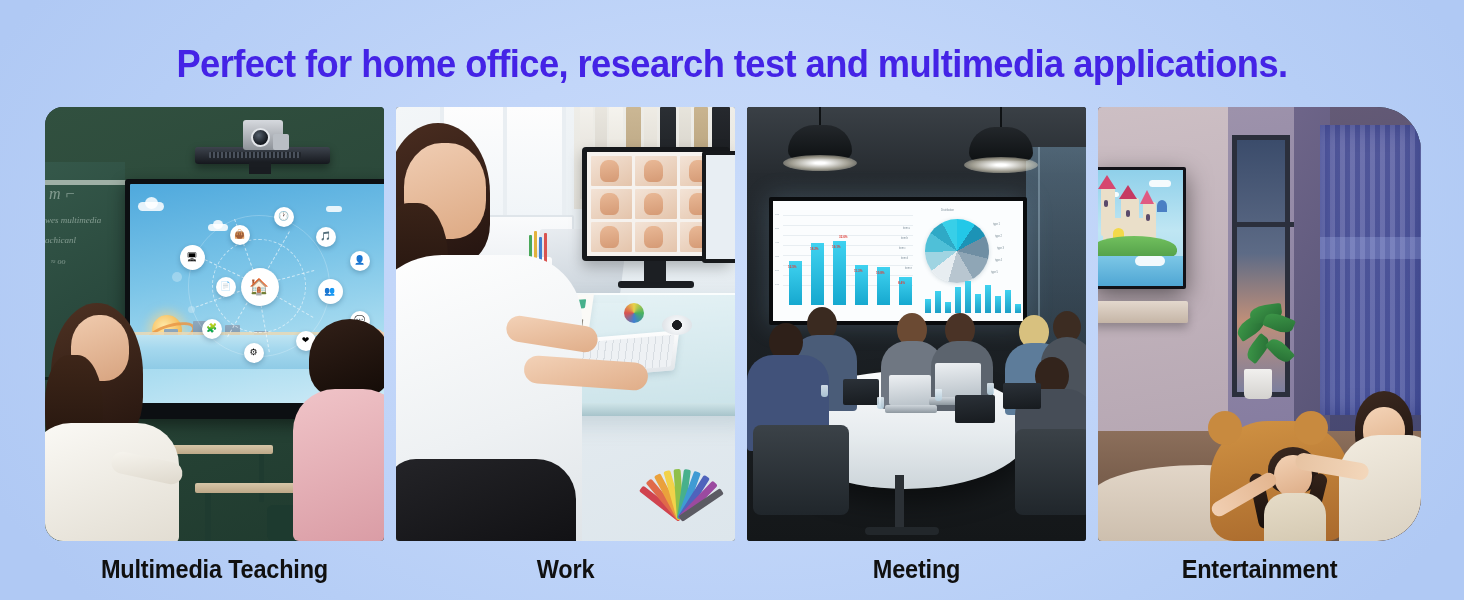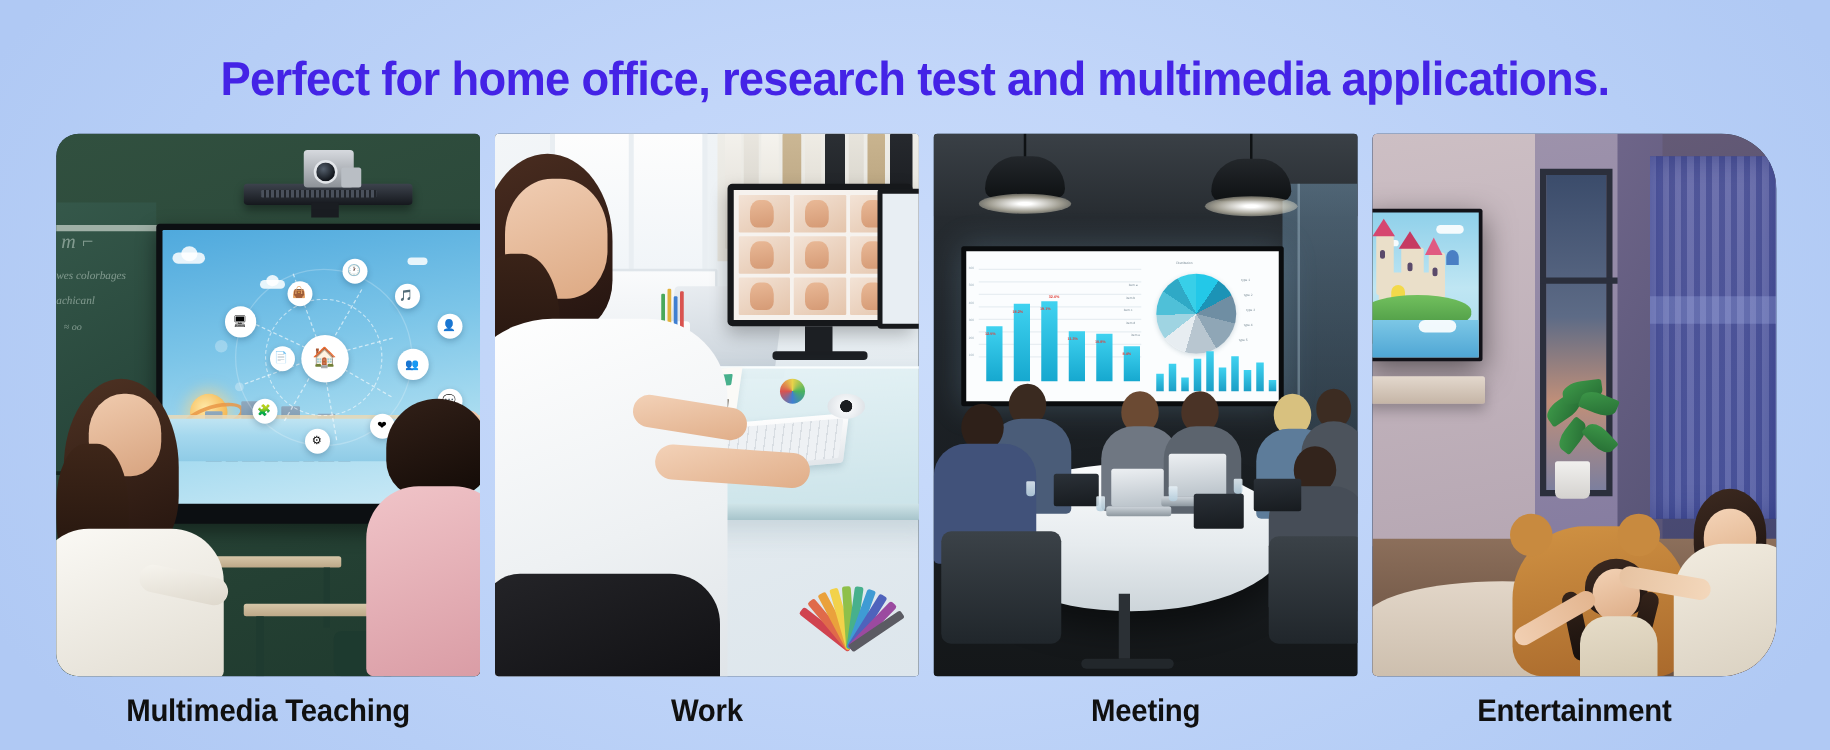--- a/index.html
+++ b/index.html
@@ -306,21 +306,21 @@
   <div id="headline">Perfect for home office, research test and multimedia applications.</div>
 
   <div id="row">
 
     <div class="panel p1">
       <div class="scene">
         <div class="cb-wall"></div>
         <div class="cb-left"></div>
         <div class="board-rail"></div>
         <div class="chalk ch1">m ⌐</div>
-        <div class="chalk ch2">wes colorbages</div>
+        <div class="chalk ch2">wes multimedia</div>
         <div class="chalk ch3">achicanl</div>
         <div class="chalk ch4">≈ oo</div>
 
         <div class="soundbar"></div>
         <div class="sb-mount"></div>
         <div class="cam"></div>
         <div class="cam-lens"></div>
         <div class="cam-box"></div>
 
         <div class="iwb">

